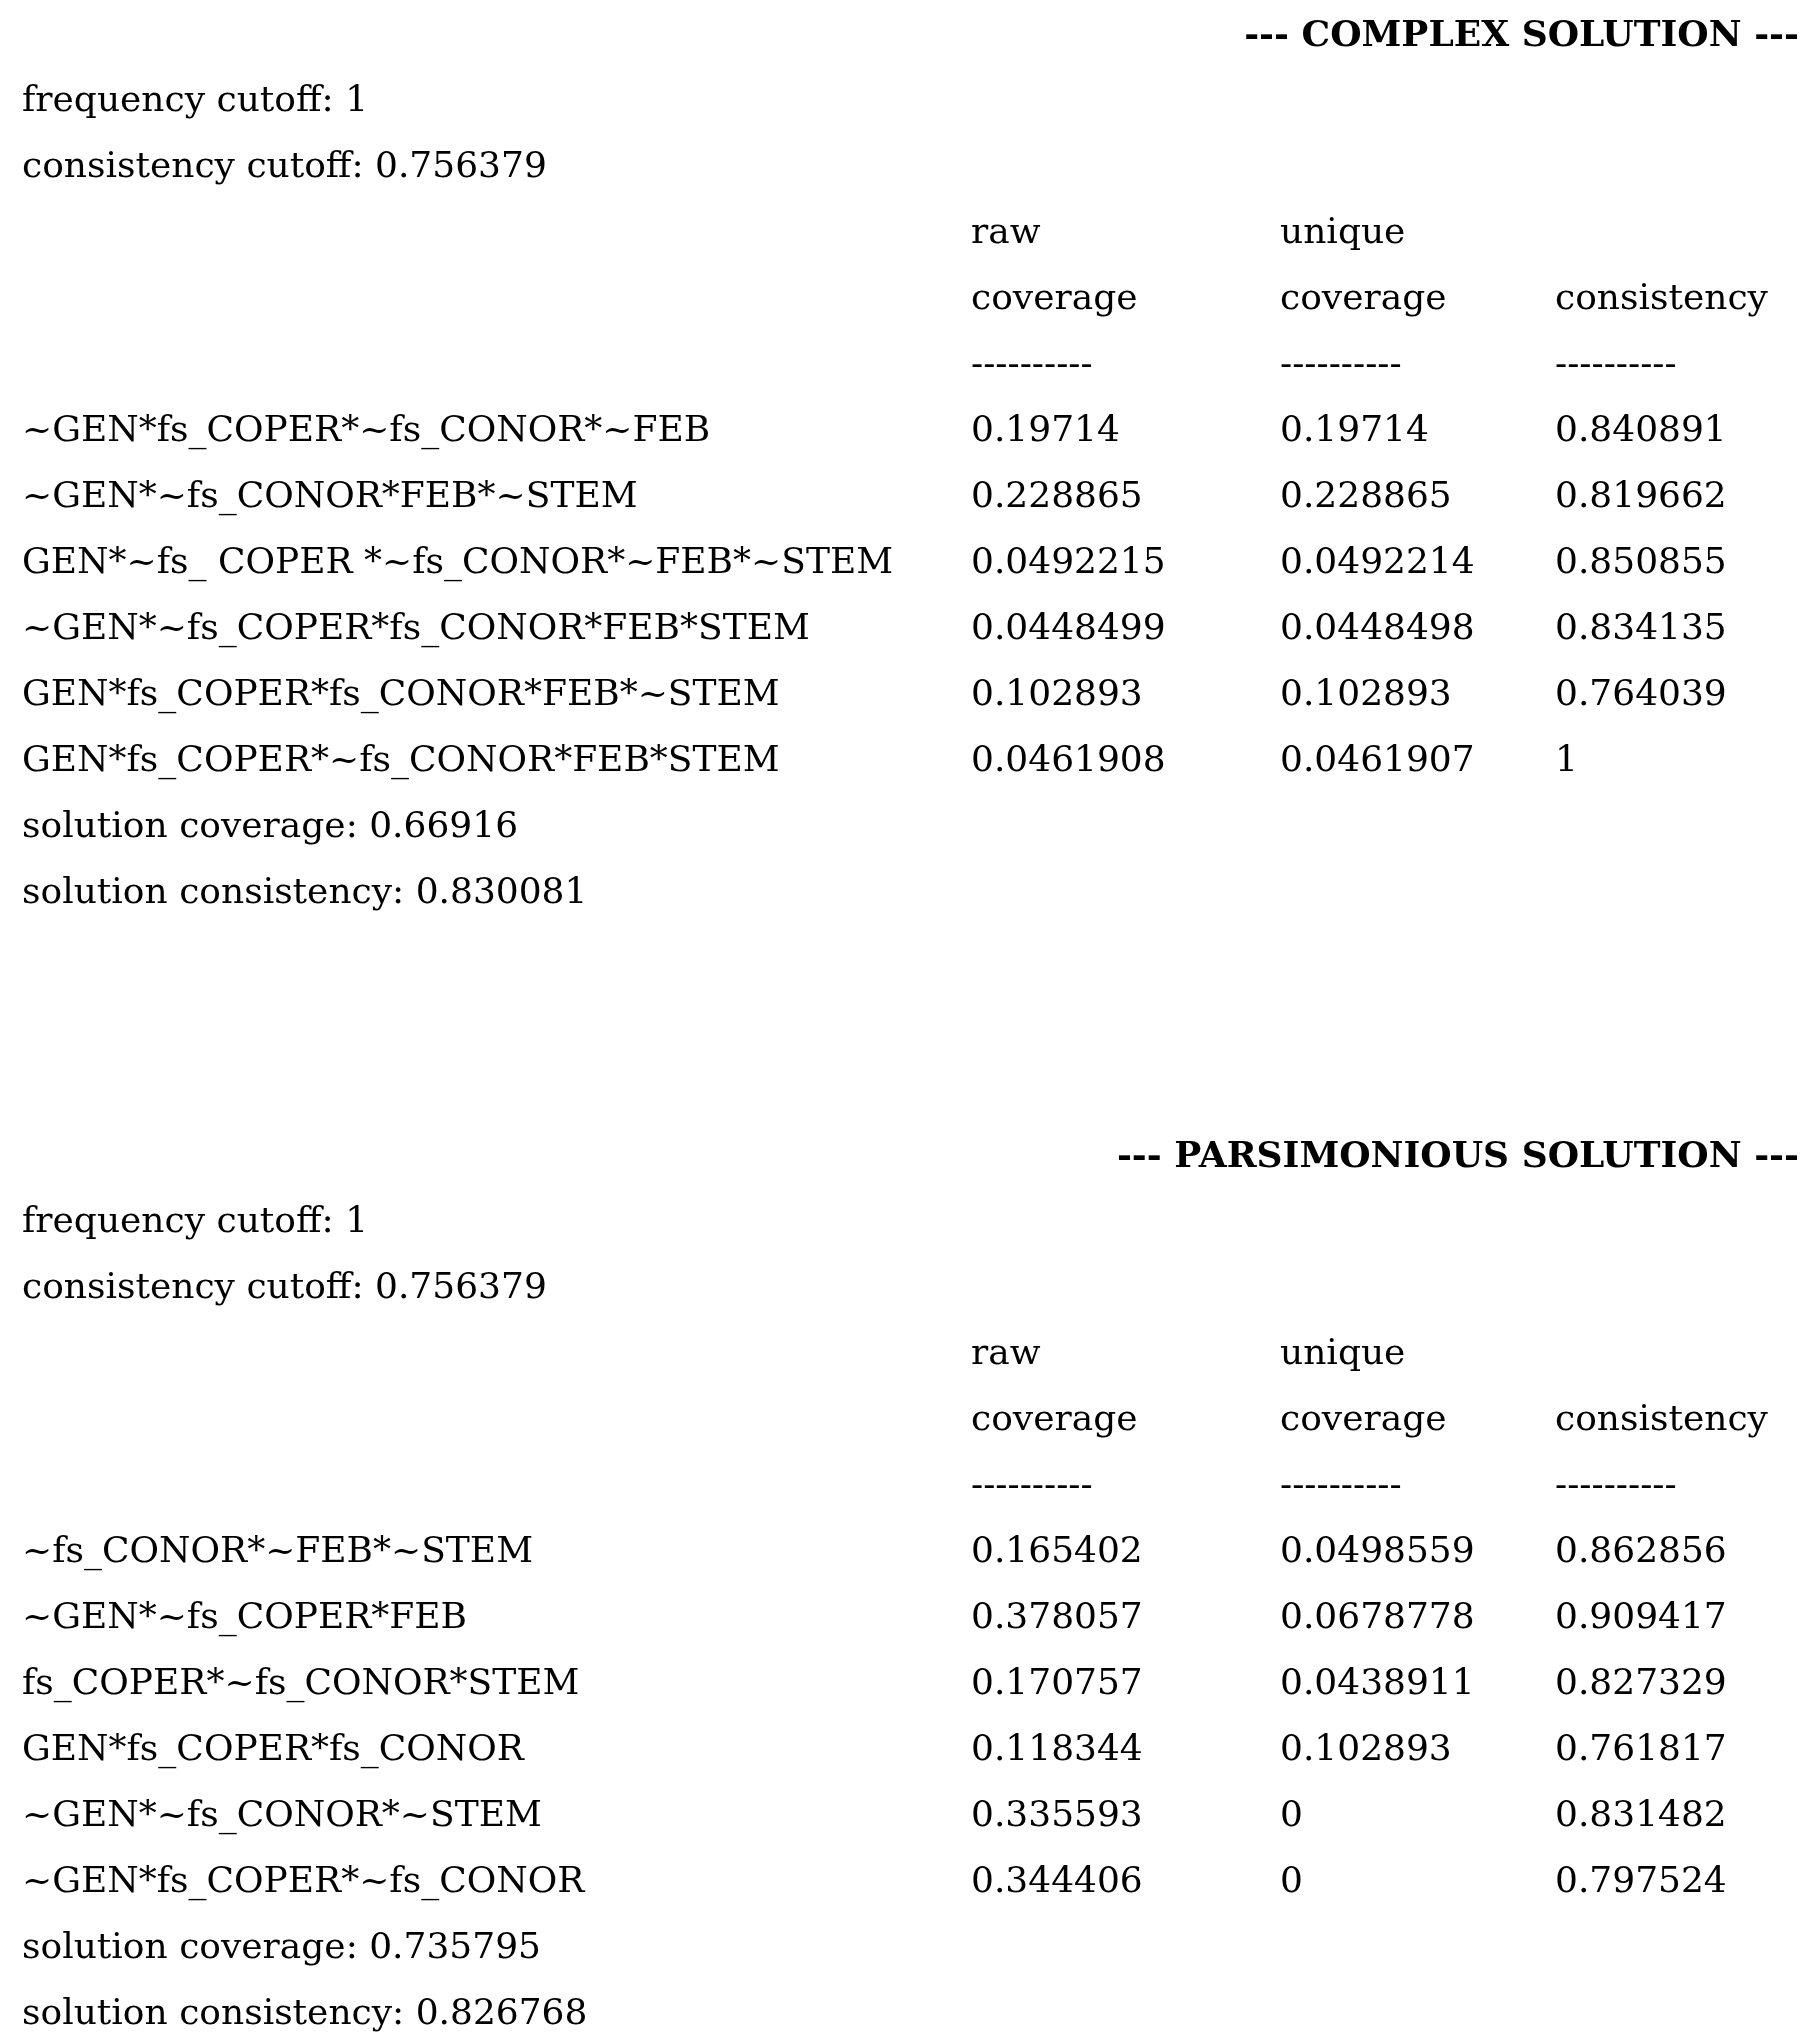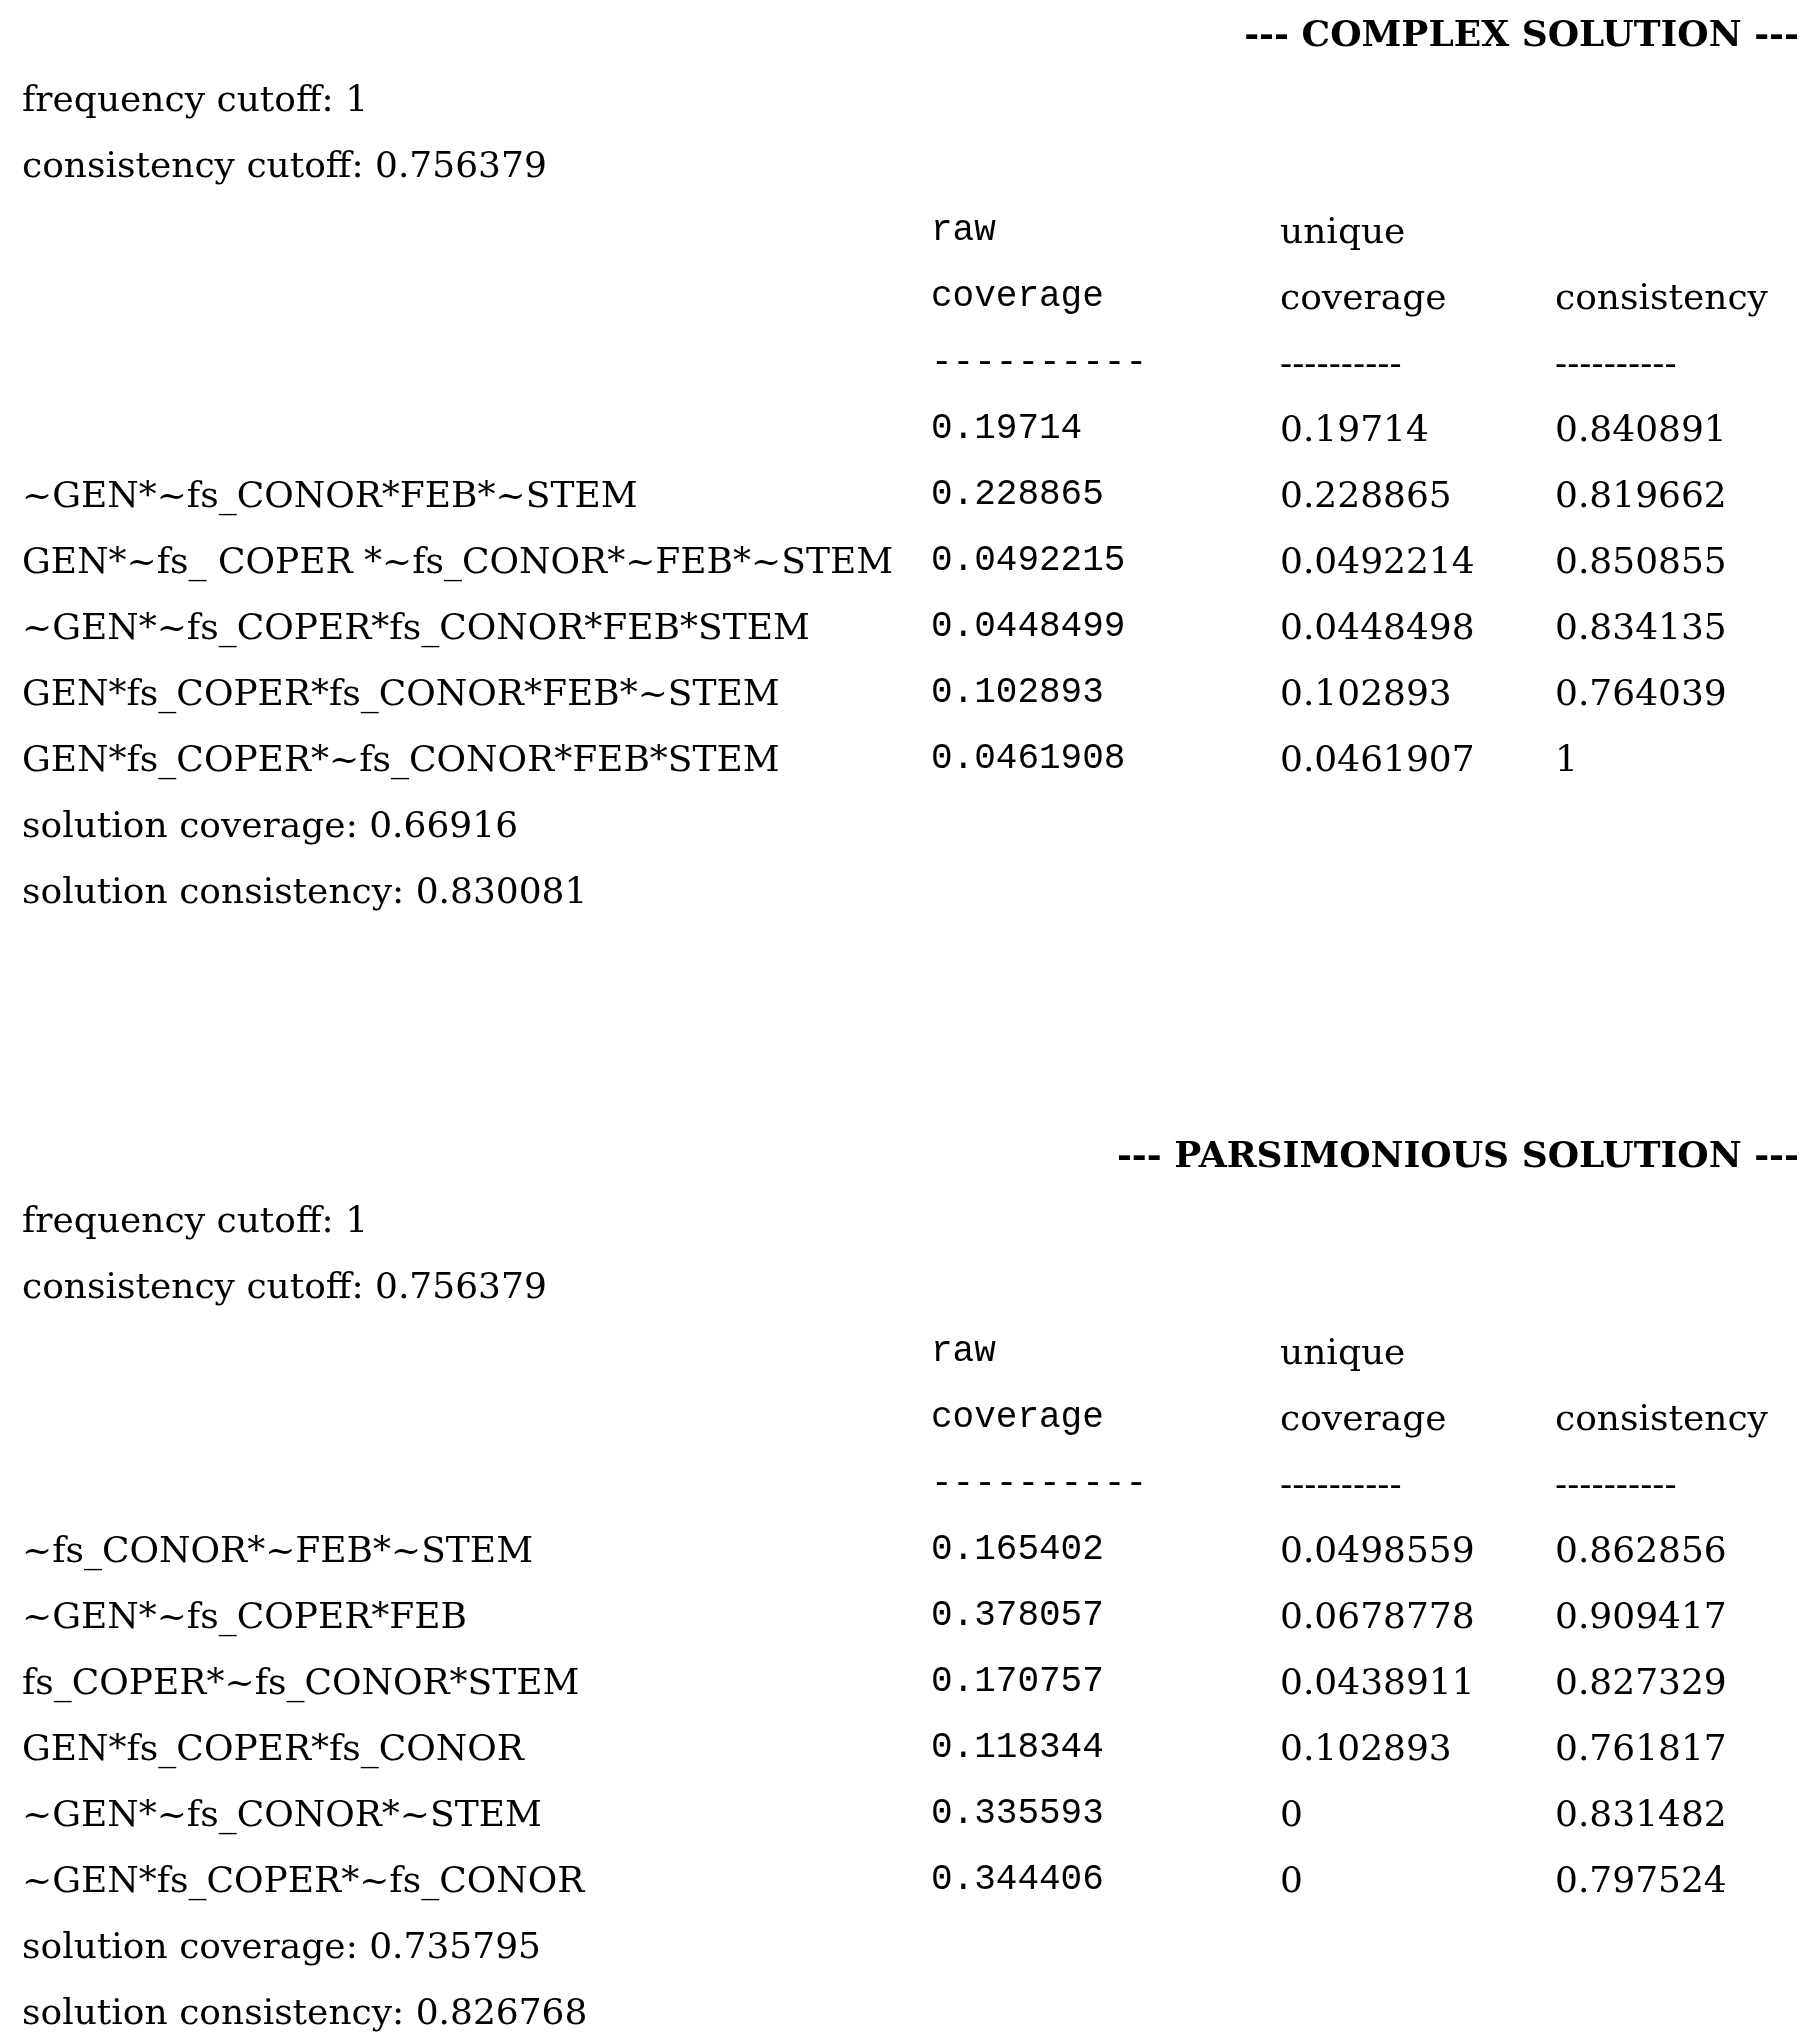--- a/index.html
+++ b/index.html
@@ -37,21 +37,21 @@
     height: 66px;
     line-height: 66px;
     white-space: pre;
   }
   .cell {
     position: absolute;
     top: 0;
     white-space: pre;
   }
   .c0 { left: 0; }
-  .c1 { left: 909px; font-family: Liberation Mono, monospace; }
+  .c1 { left: 949px; }
   .c2 { left: 1258px; }
   .c3 { left: 1521px; margin-left: 12px; }
   .section {
     position: absolute;
     left: 0;
     width: 100%;
   }
   #complex { top: 0; }
   #parsimonious { top: 1121px; }
 </style>
@@ -74,20 +74,21 @@
       <span class="cell c2">coverage</span>
       <span class="cell c3">consistency</span>
     </div>
     <div class="row">
       <span class="cell c1">----------</span>
       <span class="cell c2">----------</span>
       <span class="cell c3">----------</span>
     </div>
 
     <div class="row">
+      <span class="cell c0">~GEN*fs_COPER*~fs_CONOR*~FEB</span>
       <span class="cell c1">0.19714</span>
       <span class="cell c2">0.19714</span>
       <span class="cell c3">0.840891</span>
     </div>
     <div class="row">
       <span class="cell c0">~GEN*~fs_CONOR*FEB*~STEM</span>
       <span class="cell c1">0.228865</span>
       <span class="cell c2">0.228865</span>
       <span class="cell c3">0.819662</span>
     </div>

